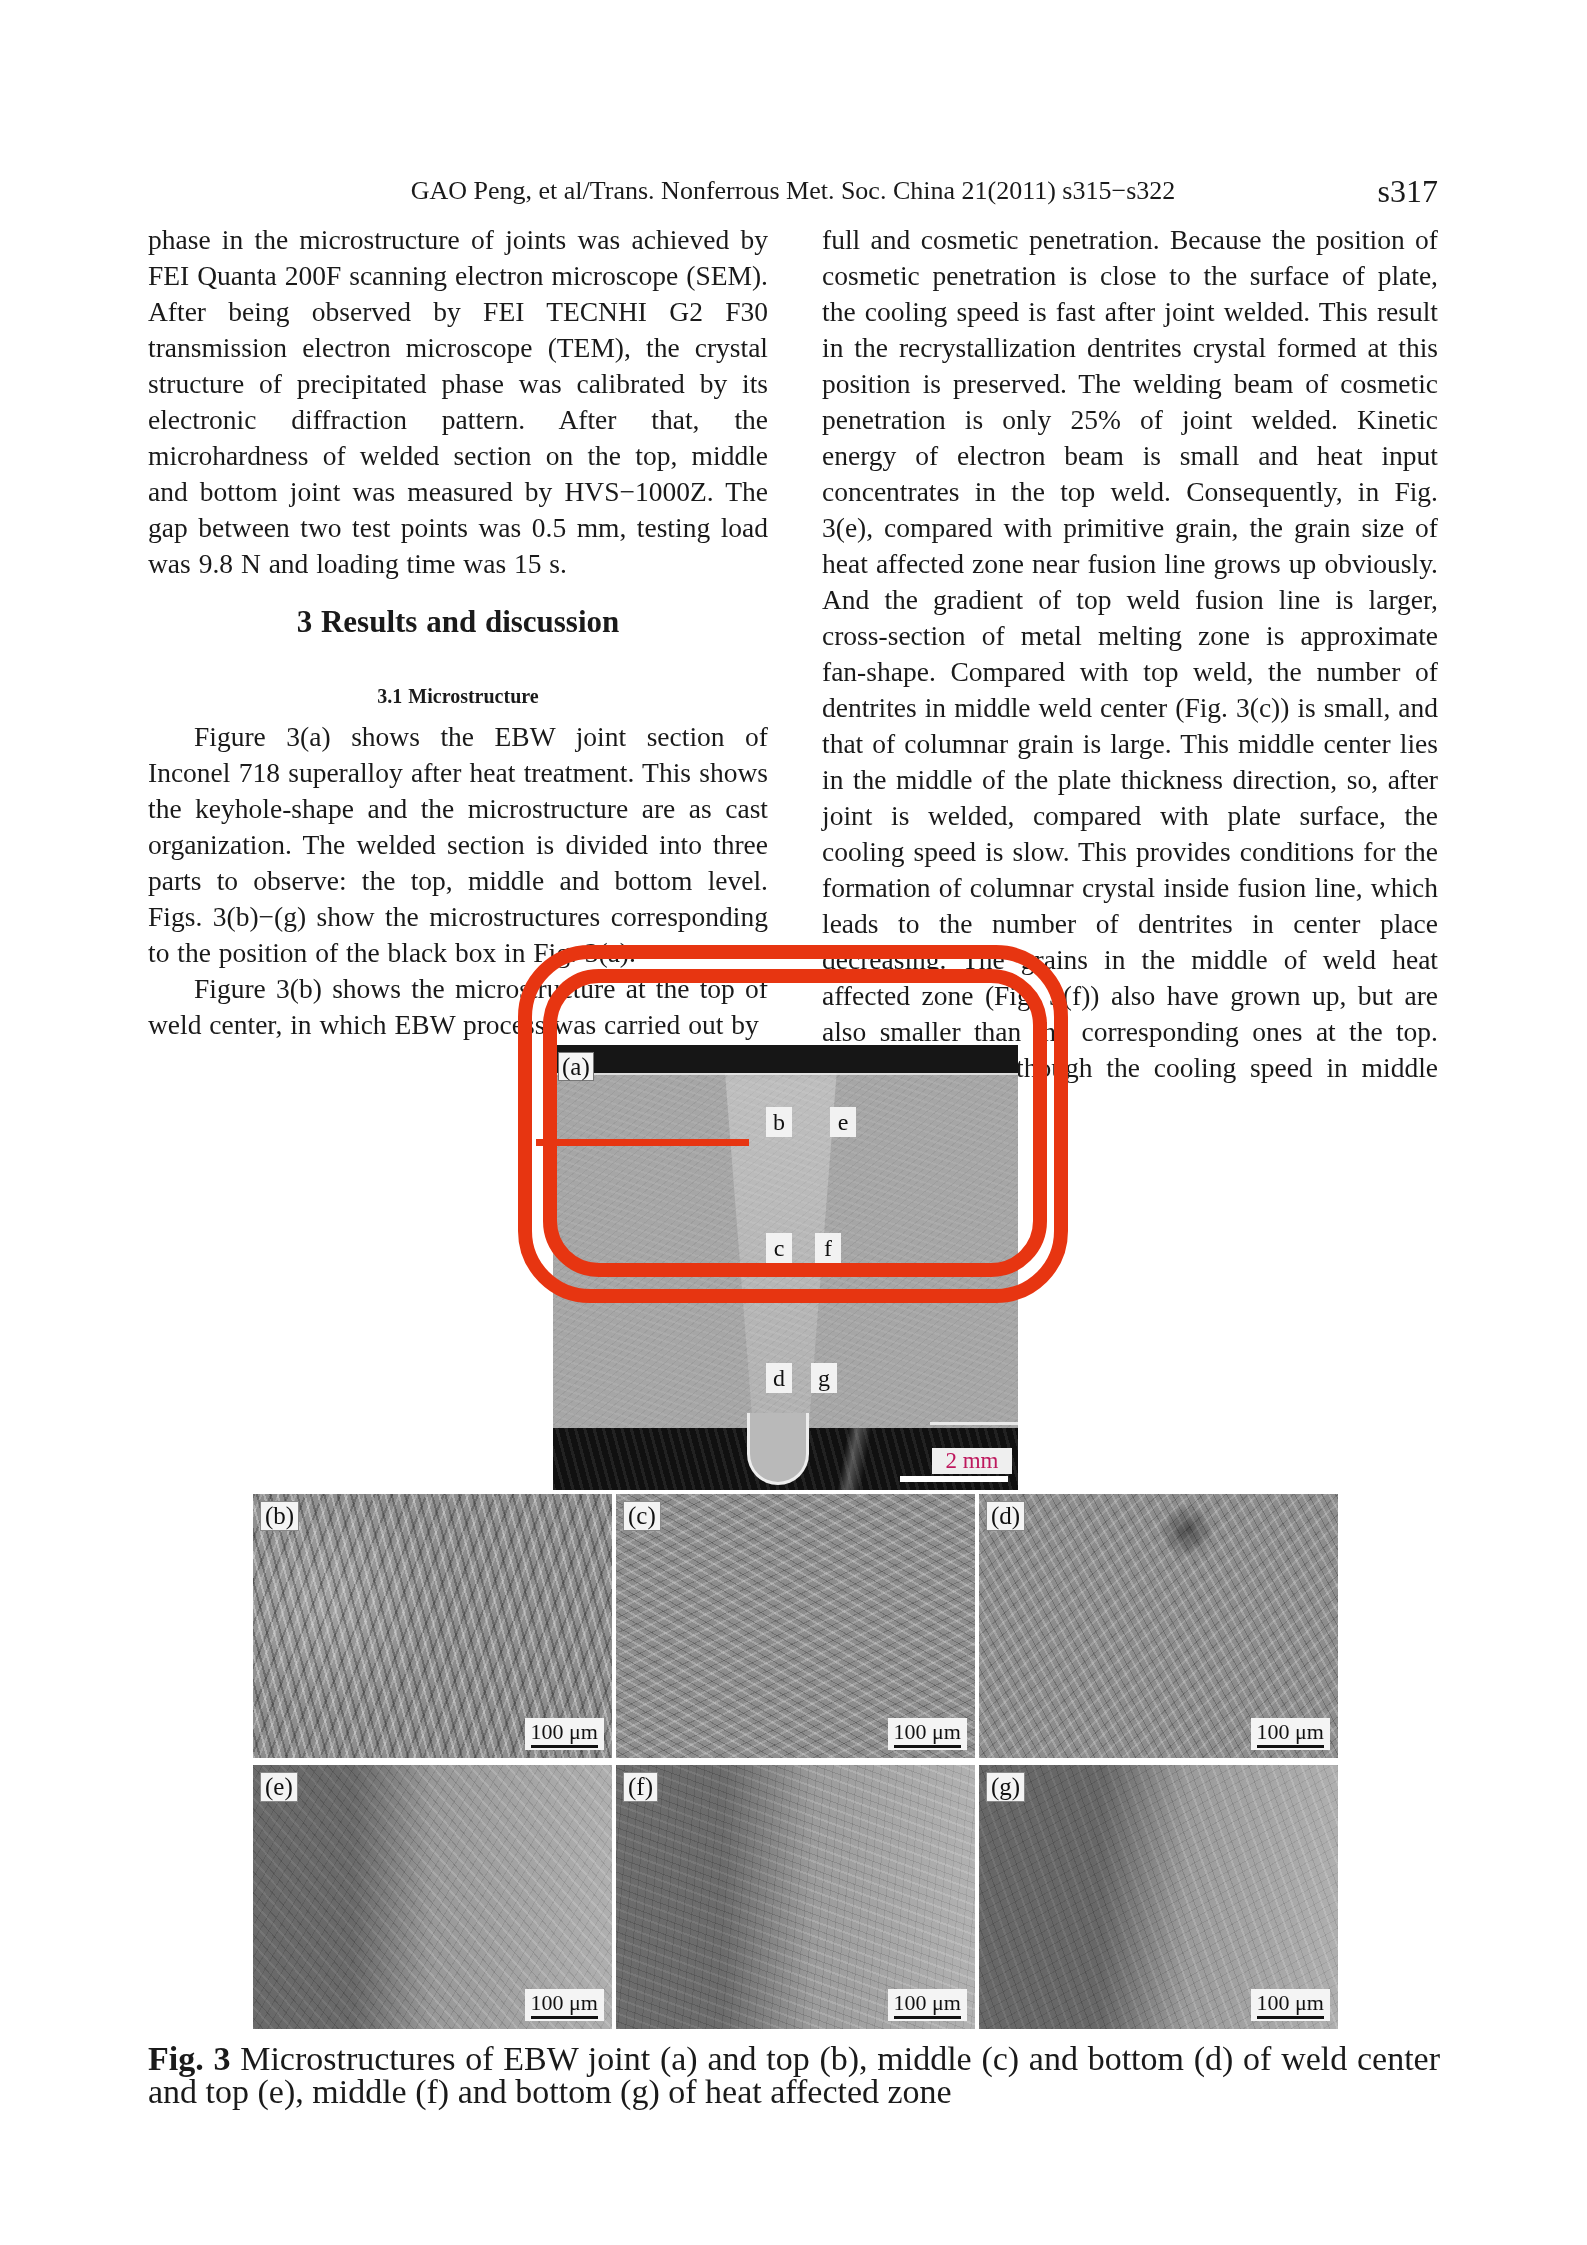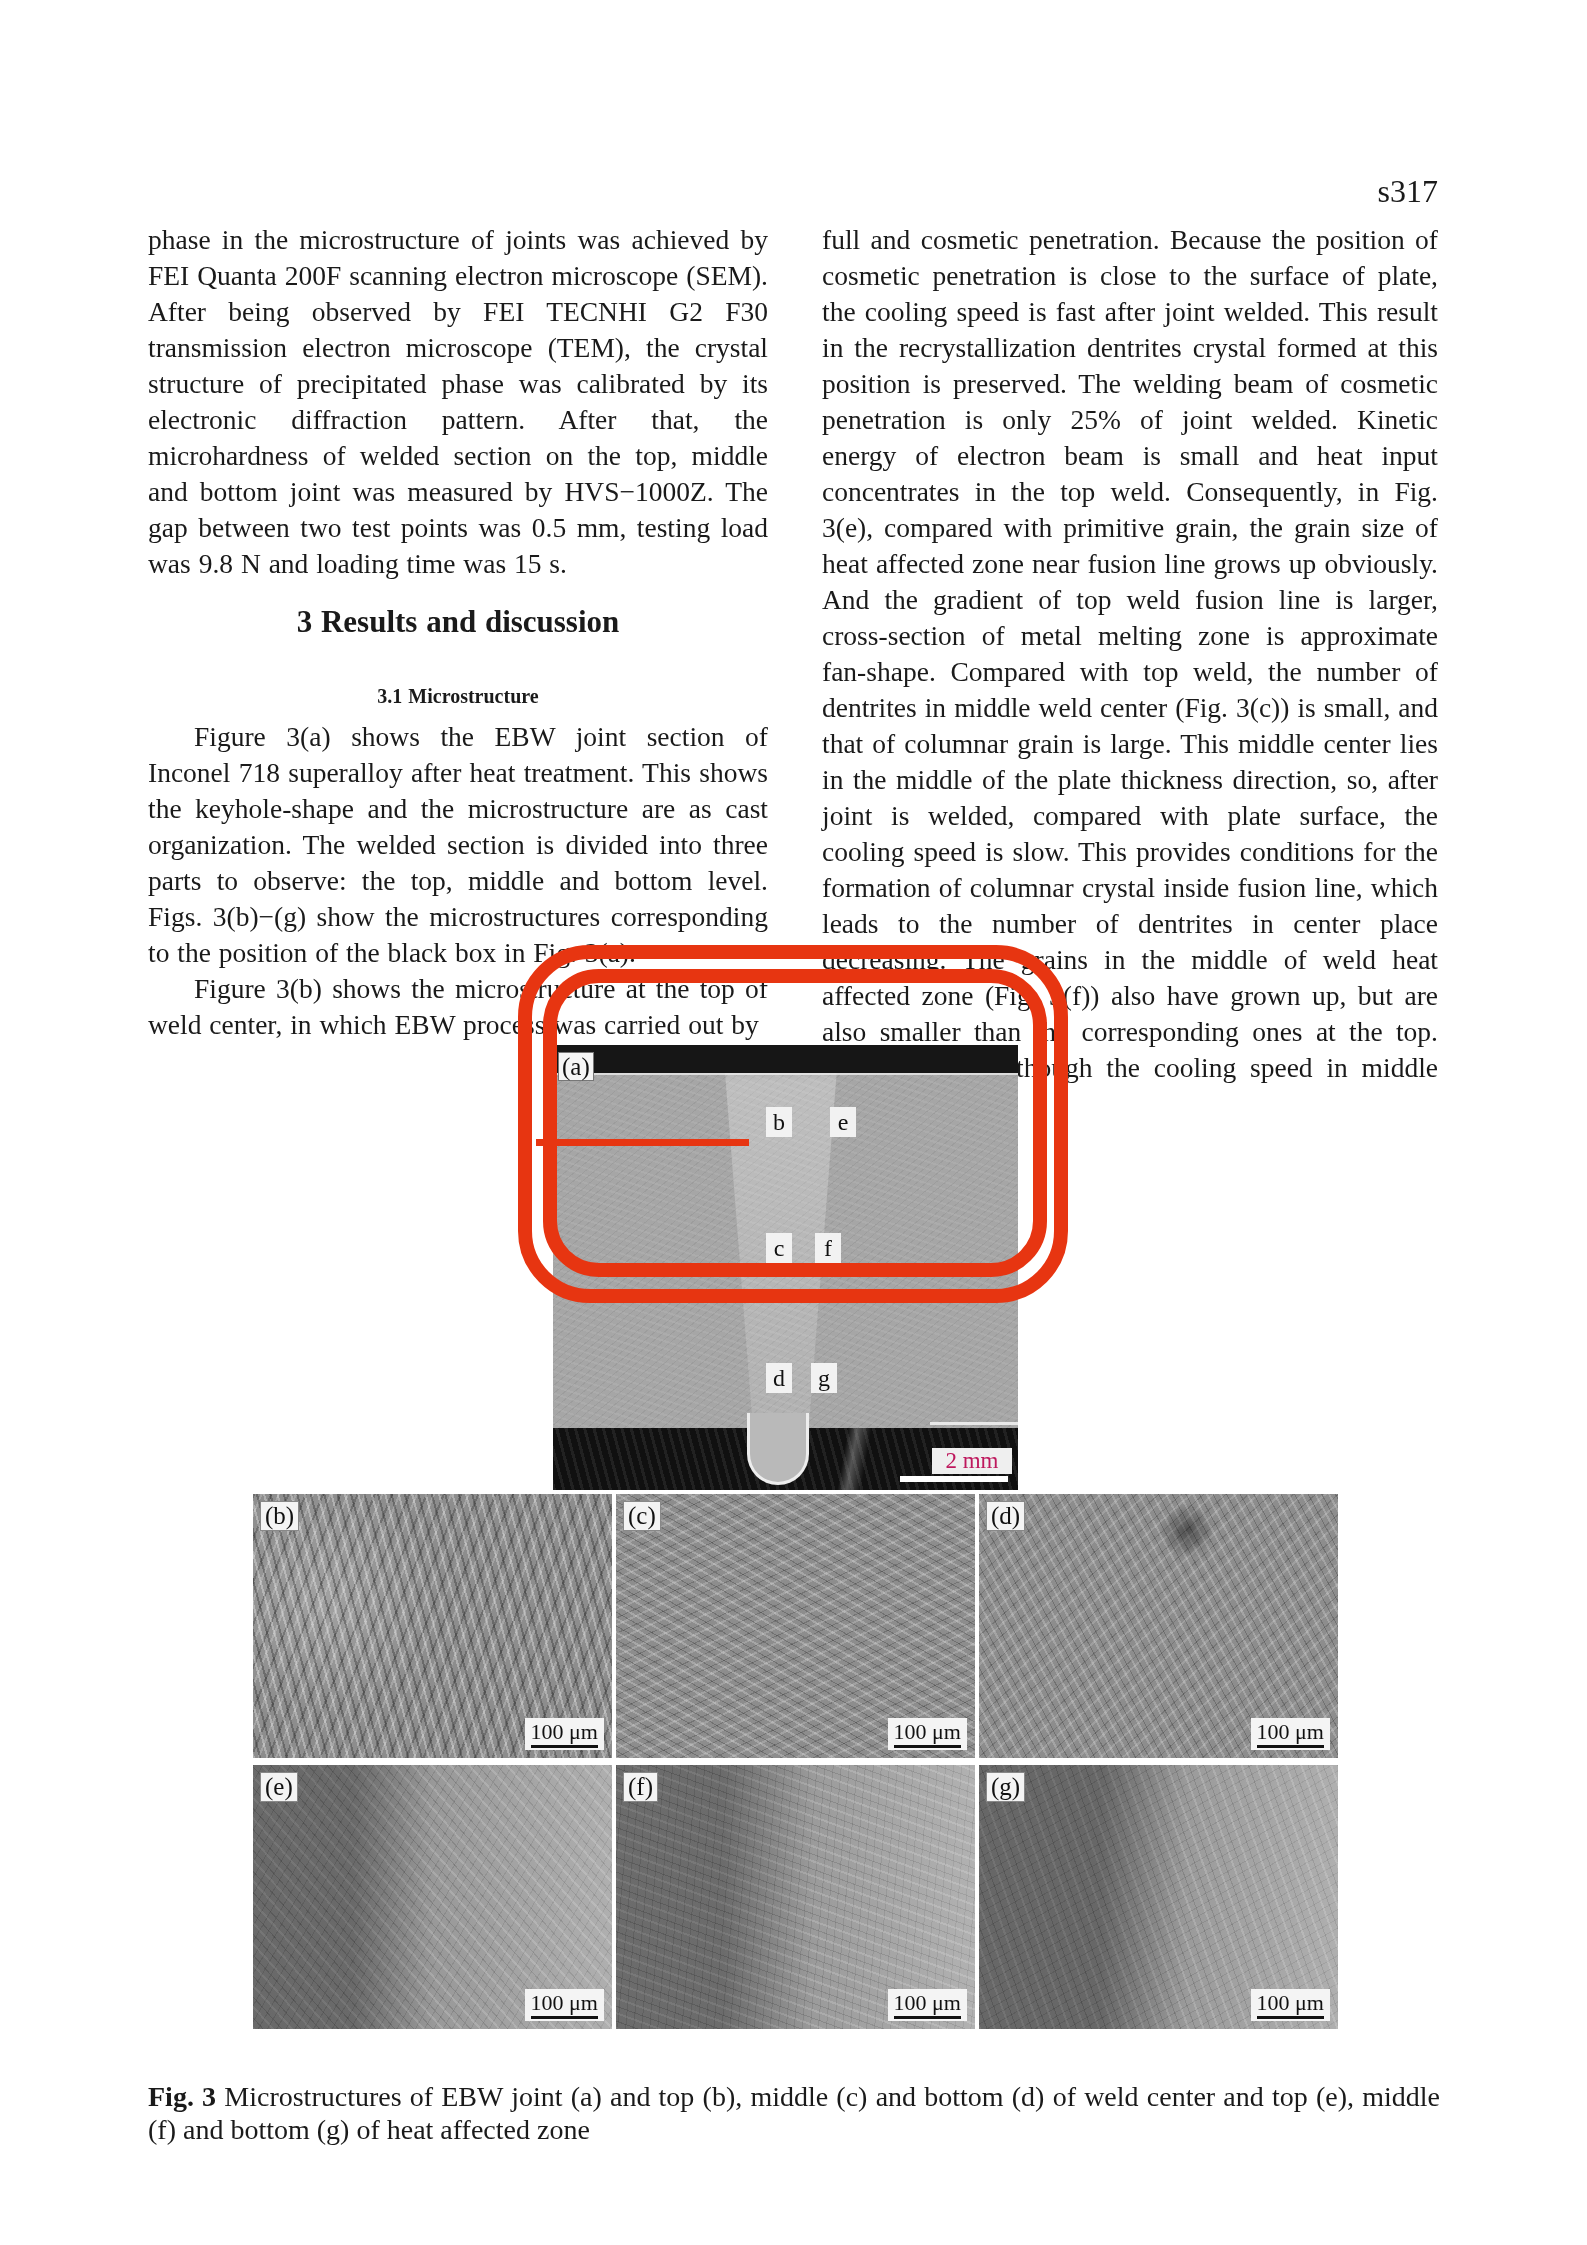--- a/index.html
+++ b/index.html
@@ -74,37 +74,38 @@
   .tex-f{background-image:
     linear-gradient(90deg, rgba(30,30,30,.30) 0 30%, rgba(255,255,255,.12) 55%, rgba(255,255,255,.32) 100%),
     repeating-linear-gradient(20deg, rgba(255,255,255,.16) 0 2px, transparent 2px 7px, rgba(0,0,0,.16) 7px 8px, transparent 8px 14px),
     repeating-linear-gradient(95deg, rgba(0,0,0,.12) 0 1px, transparent 1px 8px);}
   .tex-g{background-image:
     linear-gradient(90deg, rgba(30,30,30,.34) 0 34%, rgba(255,255,255,.12) 58%, rgba(255,255,255,.30) 100%),
     repeating-linear-gradient(70deg, rgba(255,255,255,.16) 0 2px, transparent 2px 7px, rgba(0,0,0,.16) 7px 8px, transparent 8px 14px),
     repeating-linear-gradient(150deg, rgba(0,0,0,.12) 0 1px, transparent 1px 8px);}
   
   #caption{position:absolute;left:148px;top:2042px;width:1292px;
-    font-size:28px;line-height:33px;text-align:justify;margin-top:38px;}
+    font-size:34px;line-height:33px;text-align:justify;}
   
   .wm-frame{position:absolute;background:transparent;box-sizing:border-box;}
   #wm-frame-outer{left:518px;top:945px;width:550px;height:358px;
     border:14px solid var(--wm);border-radius:72px;}
   #wm-frame-inner{left:543px;top:969px;width:504px;height:308px;
     border:14px solid var(--wm);border-radius:56px;}
   #wm-text{position:absolute;left:528px;top:1096px;width:700px;
     font-family:"Liberation Sans", sans-serif;font-size:48px;line-height:54px;
     color:var(--wm);white-space:nowrap;}
   #wm-underline{position:absolute;left:536px;top:1139px;width:213px;height:7px;background:var(--wm);}
 </style>
 </head>
 <body>
 
 <div id="page">
 
+  <div id="header-line">GAO Peng, et al/Trans. Nonferrous Met. Soc. China 21(2011) s315−s322</div>
   <div id="page-number">s317</div>
 
   <div class="col" id="left-col">
     <p class="para">phase in the microstructure of joints was achieved by FEI Quanta 200F scanning electron microscope (SEM). After being observed by FEI TECNHI G2 F30 transmission electron microscope (TEM), the crystal structure of precipitated phase was calibrated by its electronic diffraction pattern. After that, the microhardness of welded section on the top, middle and bottom joint was measured by HVS−1000Z. The gap between two test points was 0.5 mm, testing load was 9.8 N and loading time was 15 s.</p>
     <h2 class="sect">3 Results and discussion</h2>
     <h3 class="subsect">3.1 Microstructure</h3>
     <p class="para indent">Figure 3(a) shows the EBW joint section of Inconel 718 superalloy after heat treatment. This shows the keyhole-shape and the microstructure are as cast organization. The welded section is divided into three parts to observe: the top, middle and bottom level. Figs. 3(b)−(g) show the microstructures corresponding to the position of the black box in Fig. 3(a).</p>
     <p class="para indent">Figure 3(b) shows the microstructure at the top of weld center, in which EBW process was carried out by</p>
   </div>
 

